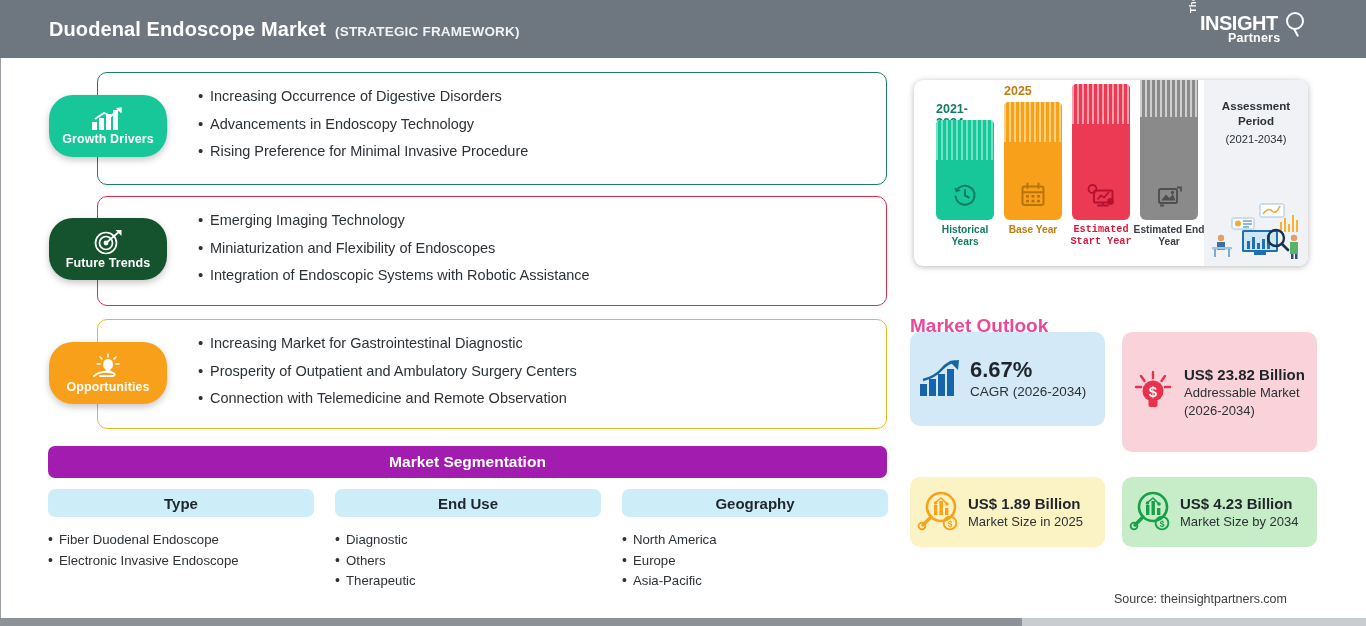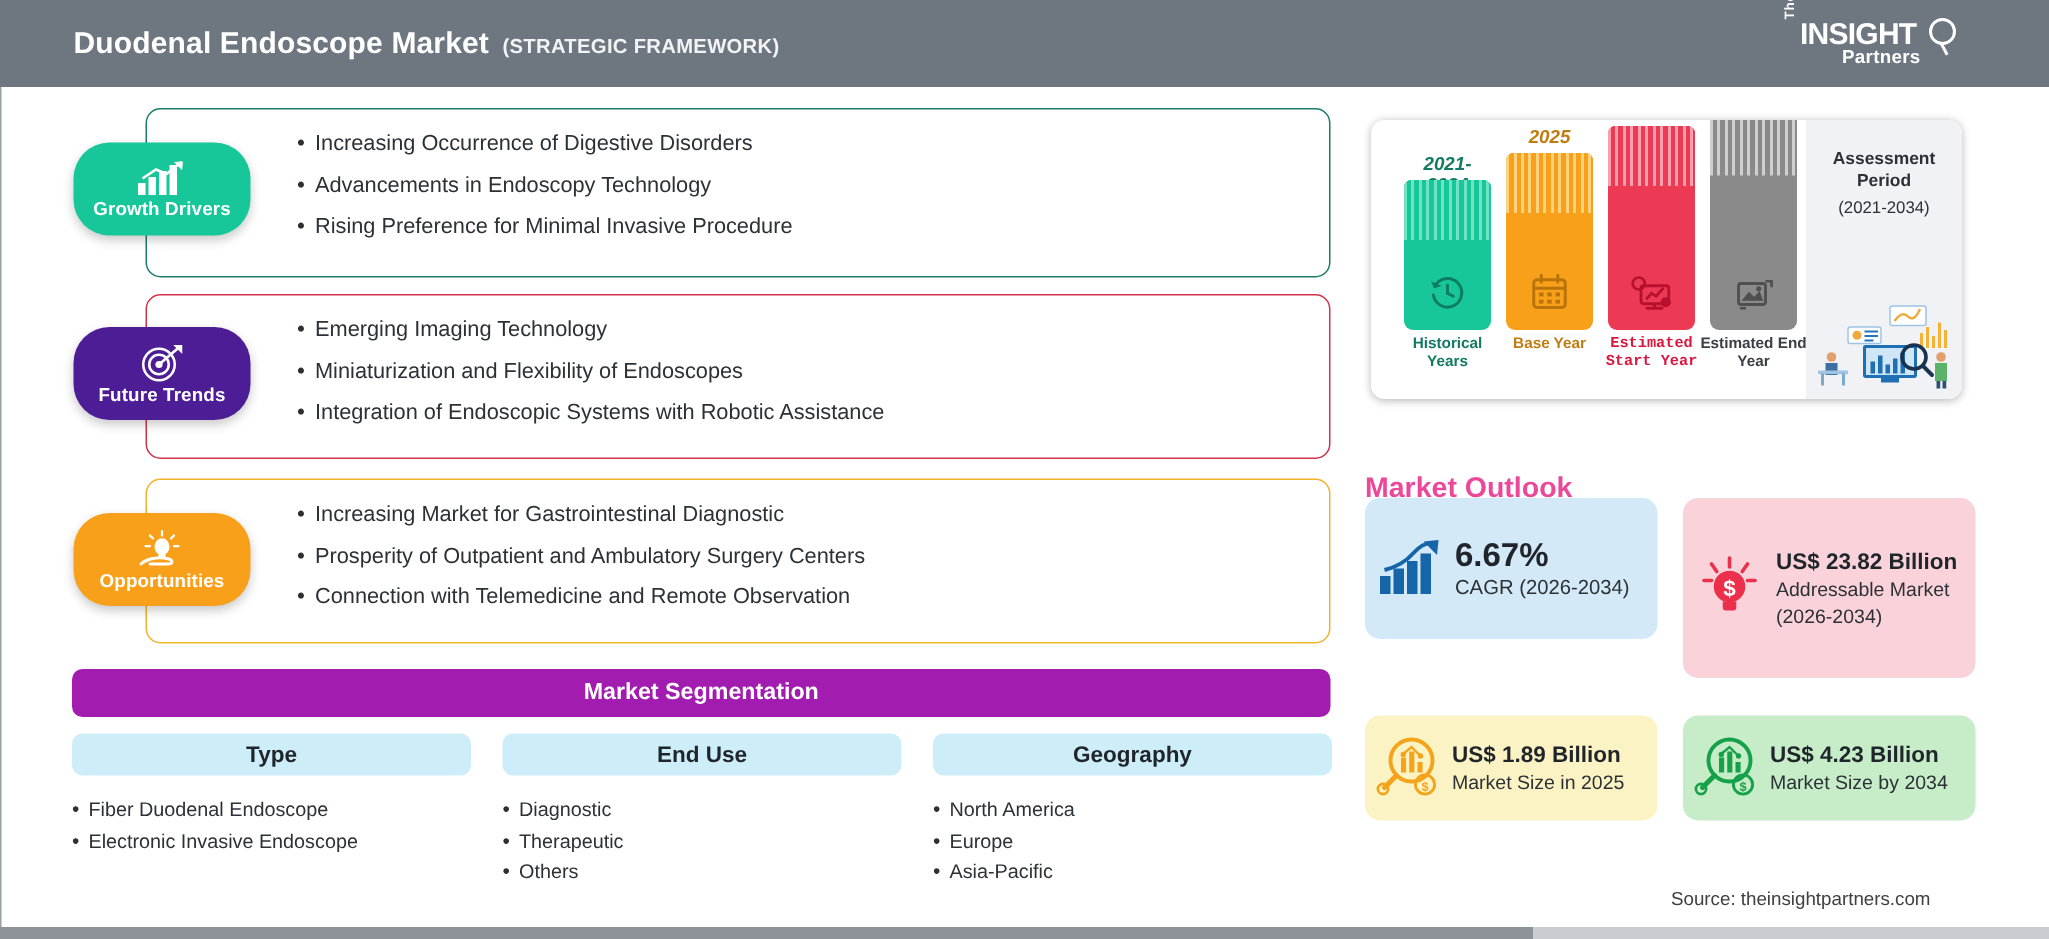--- a/index.html
+++ b/index.html
@@ -43,21 +43,21 @@
 
   
   .badge {
     position:absolute; width:118px; height:62px; border-radius:24px;
     display:flex; flex-direction:column; align-items:center; justify-content:center;
     color:#fff; box-shadow:0 3px 7px rgba(0,0,0,.22); z-index:5;
   }
   .badge .blabel { font-size:12.5px; font-weight:bold; letter-spacing:.1px; margin-top:1px; }
   .badge svg { display:block; }
   .badge.green  { left:49px; top:95px;  background:#17c79a; }
-  .badge.red    { left:49px; top:218px; background:#4c1d95; }
+  .badge.red    { left:49px; top:218px; background:#14532d; }
   .badge.orange { left:49px; top:342px; background:#f9a01b; }
 
   
   .seg-header {
     position:absolute; left:48px; top:446px; width:839px; height:32px;
     background:#a21caf; border-radius:7px; color:#fff; font-size:15.5px; font-weight:bold;
     display:flex; align-items:center; justify-content:center;
   }
   .seg-col { position:absolute; top:489px; width:266px; }
   .seg-col.c1 { left:48px; }
@@ -76,21 +76,21 @@
   .assess {
     position:absolute; left:914px; top:80px; width:394px; height:186px;
     background:#fff; border-radius:9px; box-shadow:0 1px 6px rgba(0,0,0,.28);
     overflow:hidden;
   }
   .assess-chart { position:absolute; left:0; top:0; width:290px; height:186px; }
   .bar-group { position:absolute; bottom:46px; }
   .bar { position:relative; width:58px; border-radius:5px 5px 6px 6px; overflow:hidden; }
   .bar .stripes { position:absolute; left:0; top:0; width:100%; height:40px; }
   .bar .icon { position:absolute; left:0; bottom:12px; width:100%; display:flex; justify-content:center; }
-  .bar-year { position:absolute; width:100%; text-align:center; font-size:12.5px; font-weight:bold;font-style:italic; }
+  .bar-year { position:absolute; width:100%; font-size:12.5px; font-weight:bold; }
   .bar-cap  { position:absolute; width:74px; left:-8px; text-align:center; font-size:10.2px;
               font-weight:bold; line-height:12.4px; }
 
   .assess-right {
     position:absolute; right:0; top:0; width:104px; height:186px; background:#f0f2f5;
     border-radius:0 9px 9px 0;
   }
   .assess-right .t1 { margin-top:18px; text-align:center; font-size:11.6px; font-weight:bold; color:#2c3136; line-height:15px;}
   .assess-right .t2 { margin-top:5px;  text-align:center; font-size:11.2px; color:#2c3136; }
   .assess-illus { position:absolute; left:4px; bottom:6px; width:96px; height:62px; }
@@ -208,22 +208,22 @@
     <div class="seg-items">
       <div class="seg-item">Fiber Duodenal Endoscope</div>
       <div class="seg-item">Electronic Invasive Endoscope</div>
     </div>
   </div>
 
   <div class="seg-col c2">
     <div class="seg-pill">End Use</div>
     <div class="seg-items">
       <div class="seg-item">Diagnostic</div>
+      <div class="seg-item">Others</div>
       <div class="seg-item">Therapeutic</div>
-      <div class="seg-item">Others</div>
     </div>
   </div>
 
   <div class="seg-col c3">
     <div class="seg-pill">Geography</div>
     <div class="seg-items">
       <div class="seg-item">North America</div>
       <div class="seg-item">Europe</div>
       <div class="seg-item">Asia-Pacific</div>
     </div>

